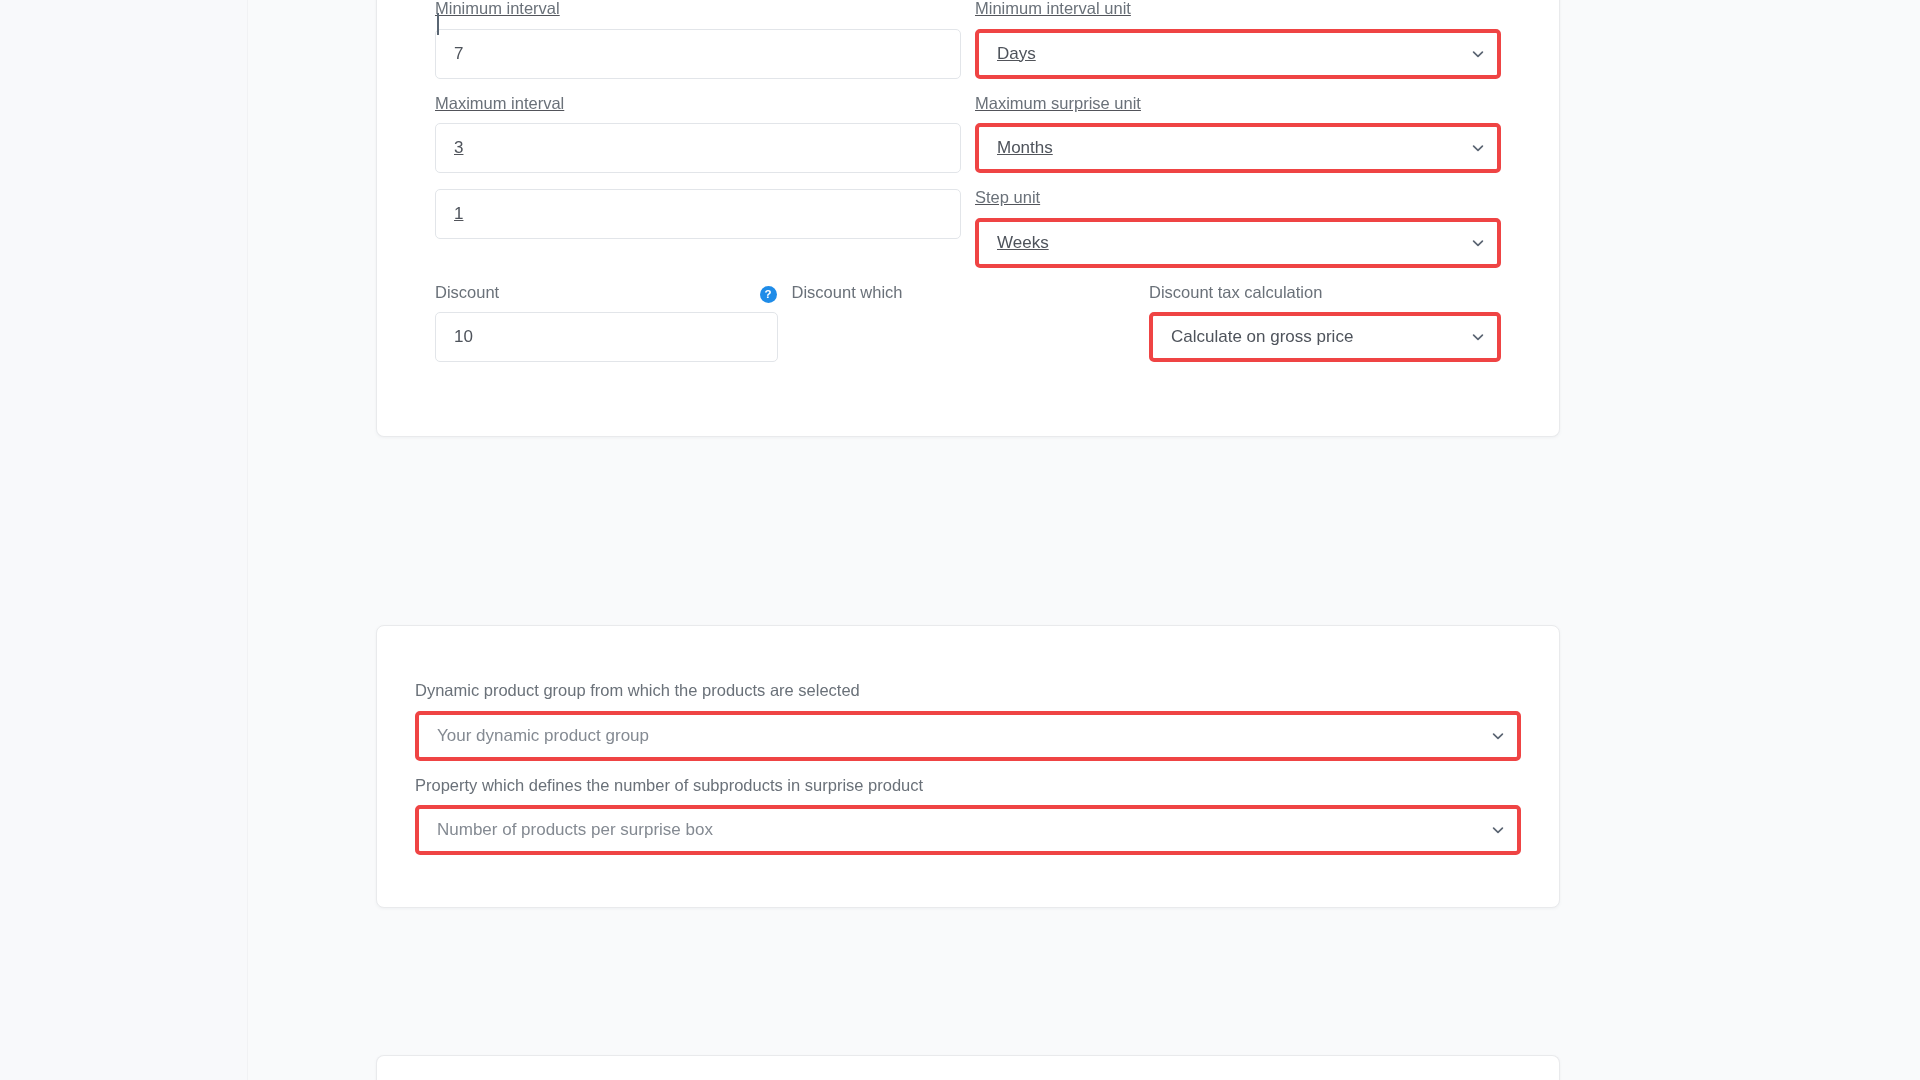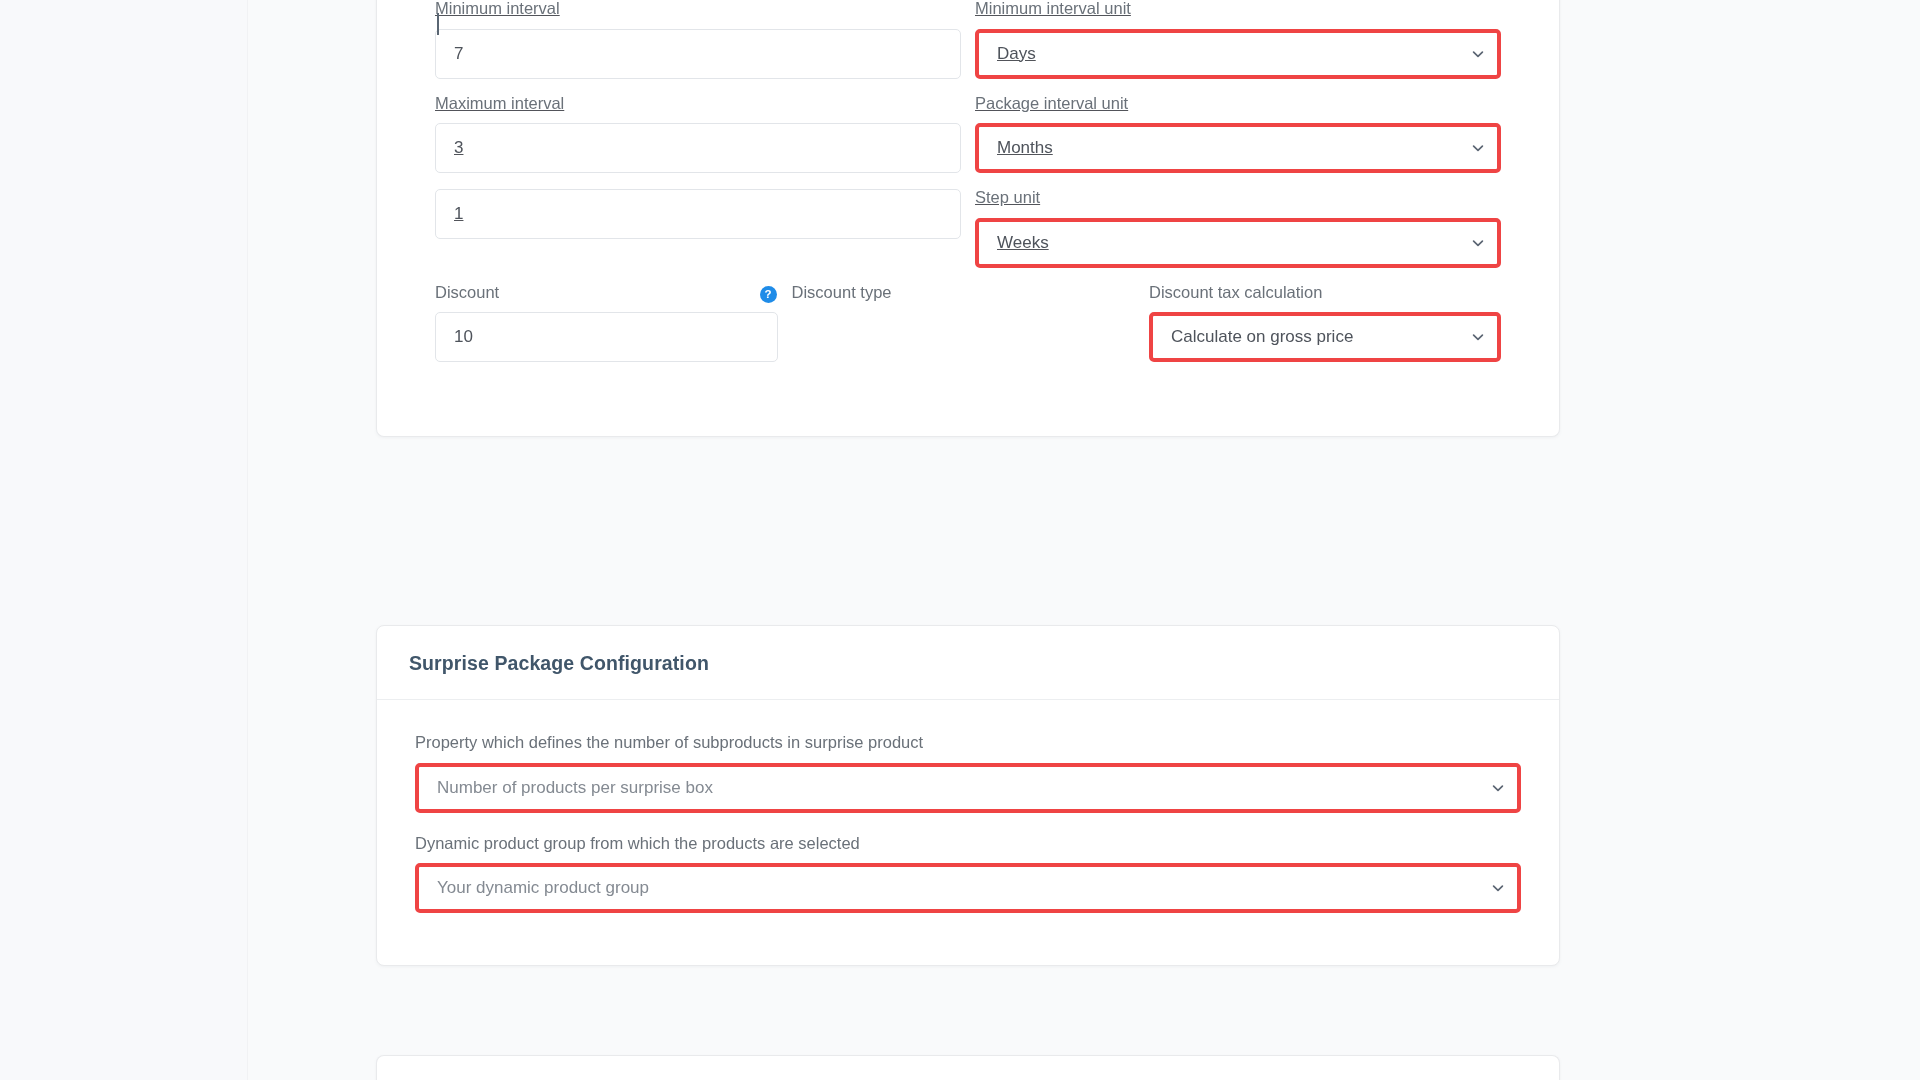--- a/index.html
+++ b/index.html
@@ -246,21 +246,21 @@
             </div>
           </div>
         </div>
 
         <div class="form-row">
           <div class="field field-half">
             <div class="field-label">Maximum interval</div>
             <input class="text-input" type="text" value="3" style="">
           </div>
           <div class="field field-half">
-            <div class="field-label">Package interval unit</div>
+            <div class="field-label">Maximum surprise unit</div>
             <div class="select-wrap">
               <div class="select-box">Months</div>
               <span class="chevron">
                 <svg width="16" height="16" viewBox="0 0 16 16" fill="none">
                   <path d="M3.6 6.1 L8 10.3 L12.4 6.1" stroke="#5b6573" stroke-width="1.7" stroke-linecap="round" stroke-linejoin="round"></path>
                 </svg>
               </span>
             </div>
           </div>
         </div>
@@ -286,21 +286,21 @@
           <div class="field field-third-a">
             <div class="field-label">Discount</div>
             <input class="text-input" type="text" value="10" style="">
           </div>
 
           <div class="field field-third-b">
             <div class="field-label with-hint">
               <span class="hint-slot">
                 <span class="help-icon">?</span>
               </span>
-              <span>Discount type</span>
+              <span>Discount which</span>
             </div>
           </div>
 
           <div class="field field-third-c">
             <div class="field-label">Discount tax calculation</div>
             <div class="select-wrap">
               <div class="select-box">Calculate on gross price</div>
               <span class="chevron">
                 <svg width="16" height="16" viewBox="0 0 16 16" fill="none">
                   <path d="M3.6 6.1 L8 10.3 L12.4 6.1" stroke="#5b6573" stroke-width="1.7" stroke-linecap="round" stroke-linejoin="round"></path>
@@ -308,53 +308,50 @@
               </span>
             </div>
           </div>
         </div>
 
       </div>
     </section>
 
     <section class="card card-surprise">
 
-      <div class="card-header">
-        <div class="card-title">Surprise Package Configuration</div>
-      </div>
 
       <div class="card-section">
-
-        <div class="form-row">
-          <div class="field field-full">
-            <div class="field-label">Property which defines the number of subproducts in surprise product</div>
-            <div class="select-wrap">
-              <div class="select-box muted">Number of products per surprise box</div>
-              <span class="chevron">
-                <svg width="16" height="16" viewBox="0 0 16 16" fill="none">
-                  <path d="M3.6 6.1 L8 10.3 L12.4 6.1" stroke="#5b6573" stroke-width="1.7" stroke-linecap="round" stroke-linejoin="round"></path>
-                </svg>
-              </span>
-            </div>
-          </div>
-        </div>
 
         <div class="form-row" style="margin-top:22px;">
           <div class="field field-full">
             <div class="field-label">Dynamic product group from which the products are selected</div>
             <div class="select-wrap">
               <div class="select-box muted">Your dynamic product group</div>
               <span class="chevron">
                 <svg width="16" height="16" viewBox="0 0 16 16" fill="none">
                   <path d="M3.6 6.1 L8 10.3 L12.4 6.1" stroke="#5b6573" stroke-width="1.7" stroke-linecap="round" stroke-linejoin="round"></path>
                 </svg>
               </span>
             </div>
           </div>
         </div>
 
+        <div class="form-row">
+          <div class="field field-full">
+            <div class="field-label">Property which defines the number of subproducts in surprise product</div>
+            <div class="select-wrap">
+              <div class="select-box muted">Number of products per surprise box</div>
+              <span class="chevron">
+                <svg width="16" height="16" viewBox="0 0 16 16" fill="none">
+                  <path d="M3.6 6.1 L8 10.3 L12.4 6.1" stroke="#5b6573" stroke-width="1.7" stroke-linecap="round" stroke-linejoin="round"></path>
+                </svg>
+              </span>
+            </div>
+          </div>
+        </div>
+
       </div>
     </section>
 
     <section class="card card-next"></section>
 
   </div>
 </div>
 
 </body></html>

